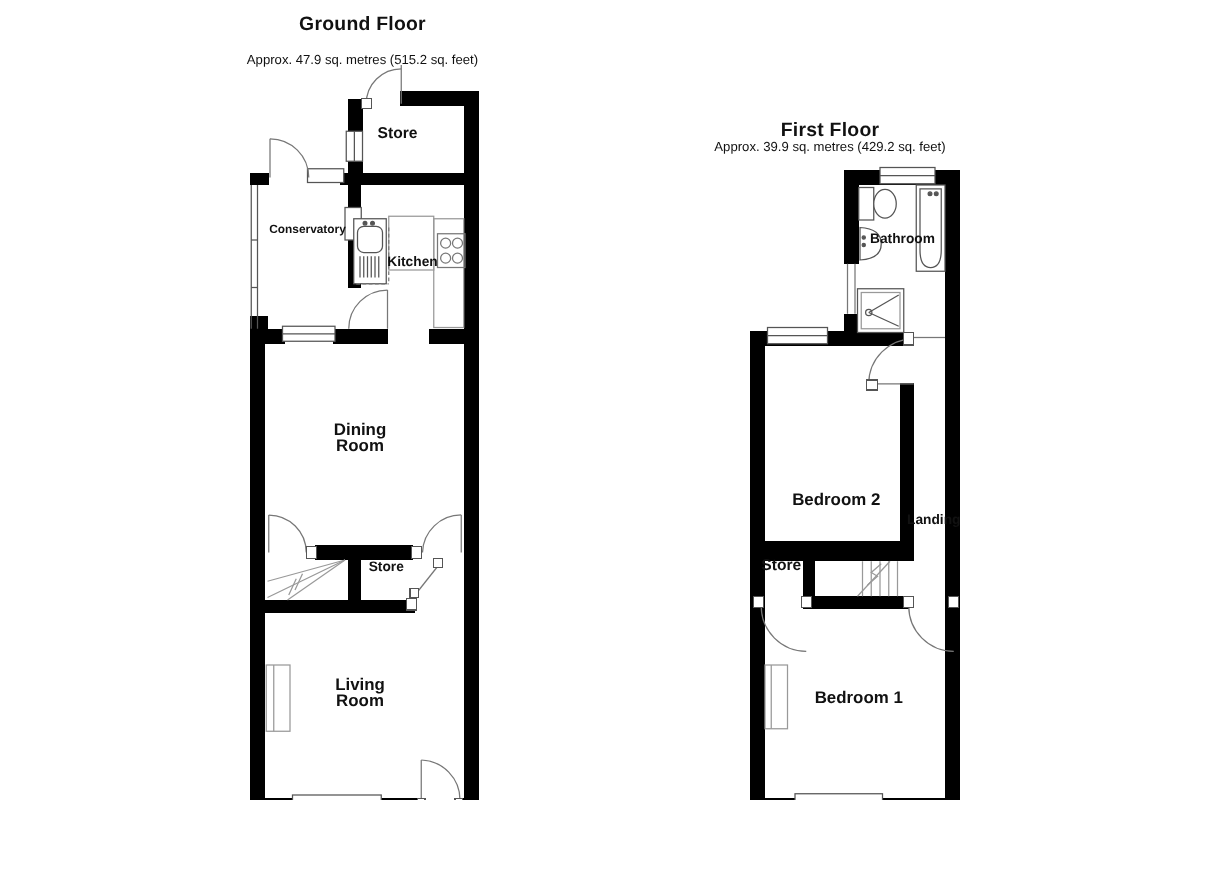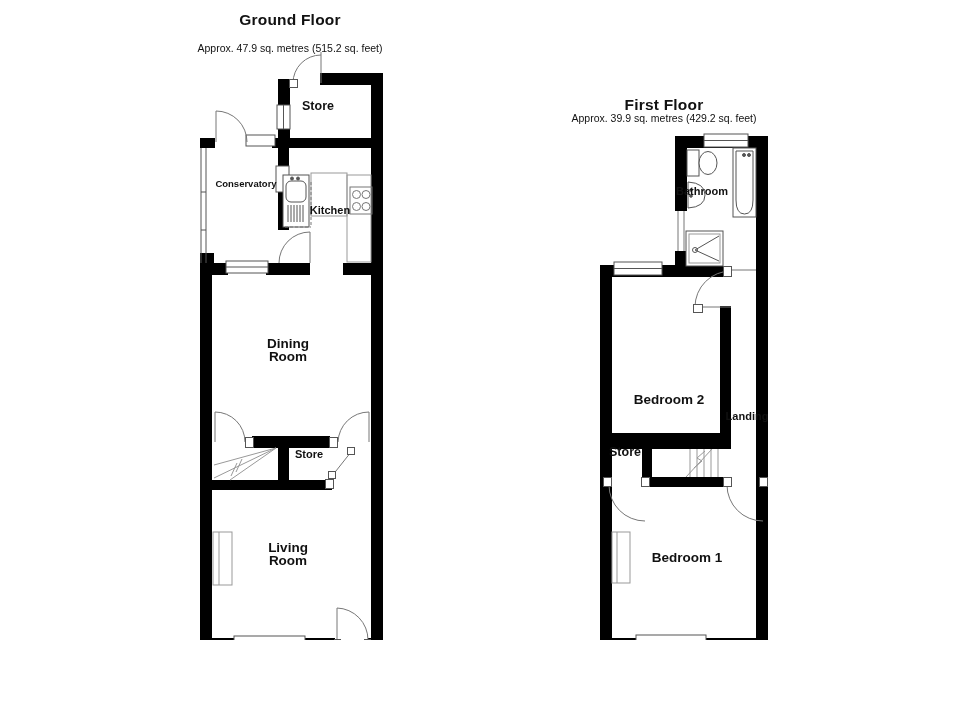--- a/index.html
+++ b/index.html
@@ -215,21 +215,21 @@
   <div class="lbl room-sm" style="left:330px;top:205px;">Kitchen</div>
   <div class="lbl room-lg" style="left:288px;top:337px;">Dining
 Room</div>
   <div class="lbl room-sm" style="left:309px;top:449px;">Store</div>
   <div class="lbl room-lg" style="left:288px;top:541px;">Living
 Room</div>
 
   <div class="lbl title" style="left:664px;top:97px;">First Floor</div>
   <div class="lbl subtitle" style="left:664px;top:113px;">Approx. 39.9 sq. metres (429.2 sq. feet)</div>
 
-  <div class="lbl room-sm" style="left:702px;top:186px;">Bathroom</div>
+  <div class="lbl room-sm" style="left:722px;top:186px;">Bathroom</div>
   <div class="lbl room-lg" style="left:669px;top:345px;margin-top:48px;">Bedroom 2</div>
   <div class="lbl room-sm" style="left:747px;top:411px;">Landing</div>
   <div class="lbl room-md" style="left:625px;top:446px;">Store</div>
   <div class="lbl room-lg" style="left:687px;top:551px;">Bedroom 1</div>
 
   <div class="lbl disc" style="left:489px;top:689px;">purchasers are advised to verify all information through their own inspection. No responsibility is taken for any errors, omissions or mis-statements.</div>
   <div class="lbl disc" style="left:489px;top:698px;">Plan produced using PlanUp.</div>
 </div>
 
 </body></html>

